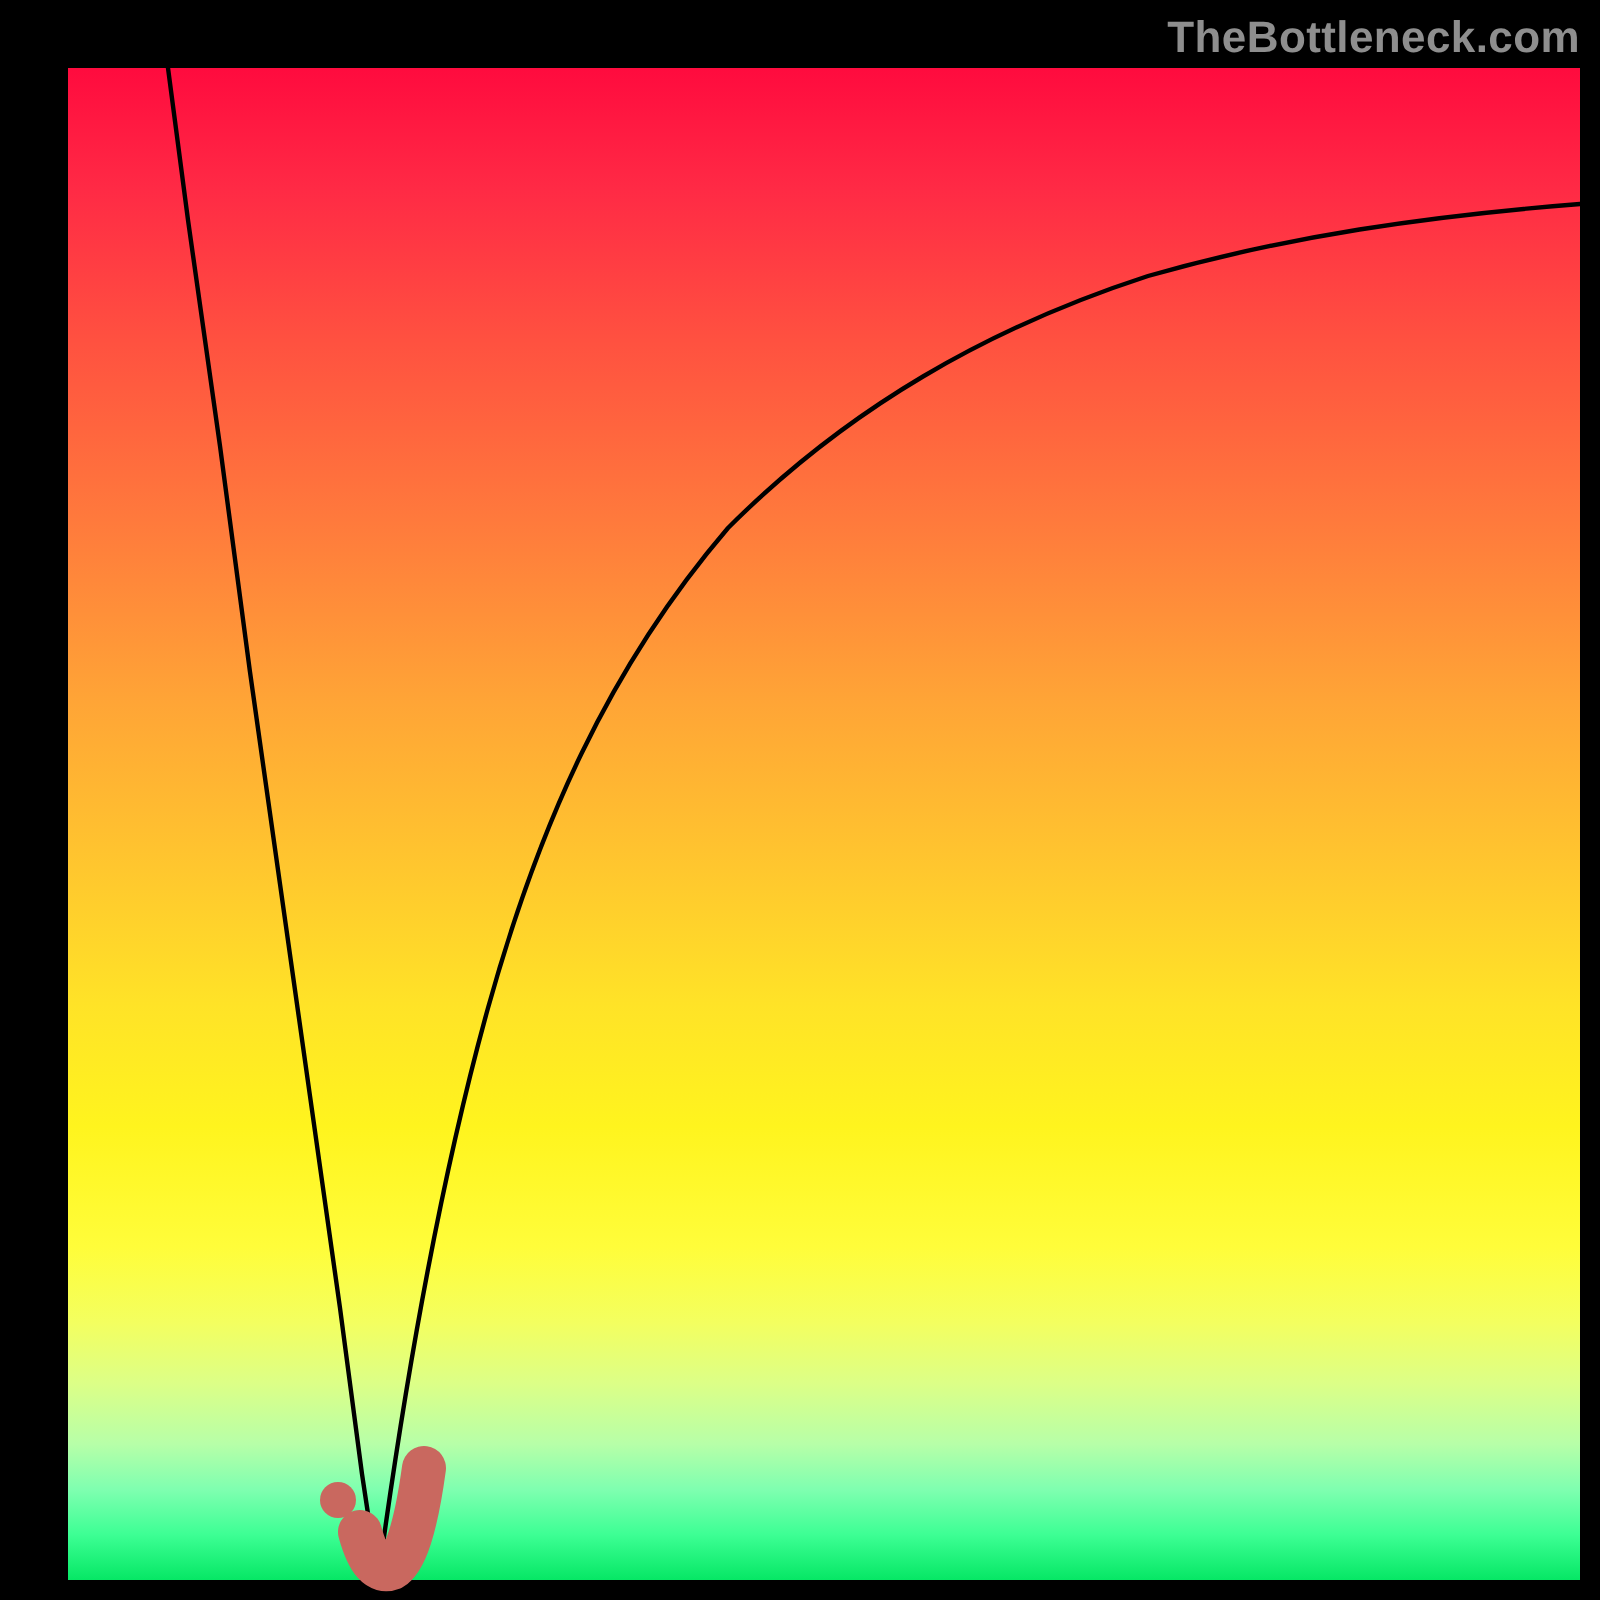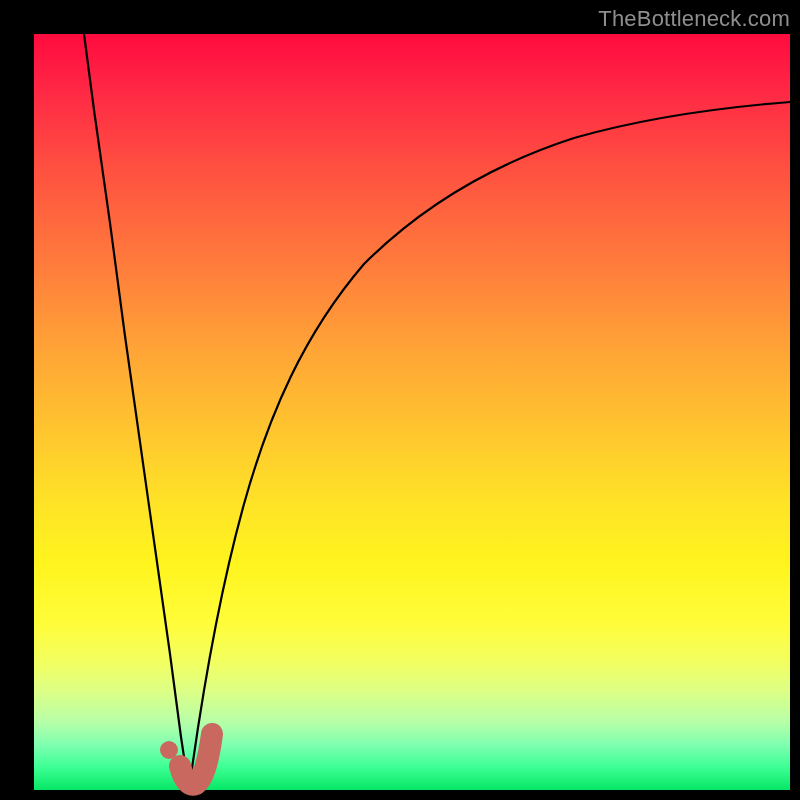--- a/index.html
+++ b/index.html
@@ -46,20 +46,21 @@
     );
   }
   .watermark {
     position: absolute;
     top: 6px;
     right: 10px;
     color: #8e8e8e;
     font-size: 22px;
     letter-spacing: 0.2px;
     user-select: none;
+    font-weight: bold;
   }
   svg.curves {
     position: absolute;
     left: 0;
     top: 0;
     width: 756px;
     height: 756px;
     overflow: visible;
   }
   .thin-curve {

